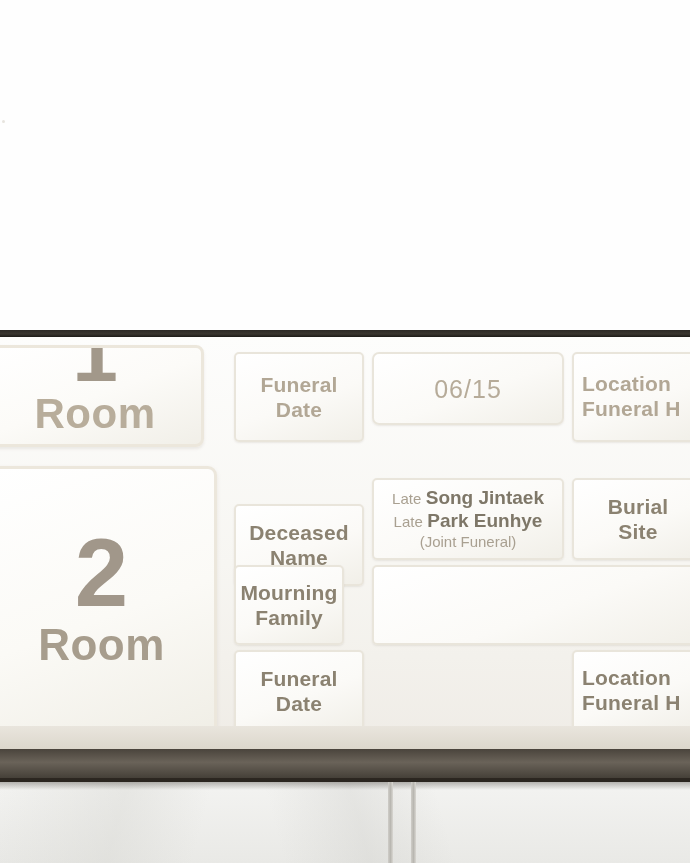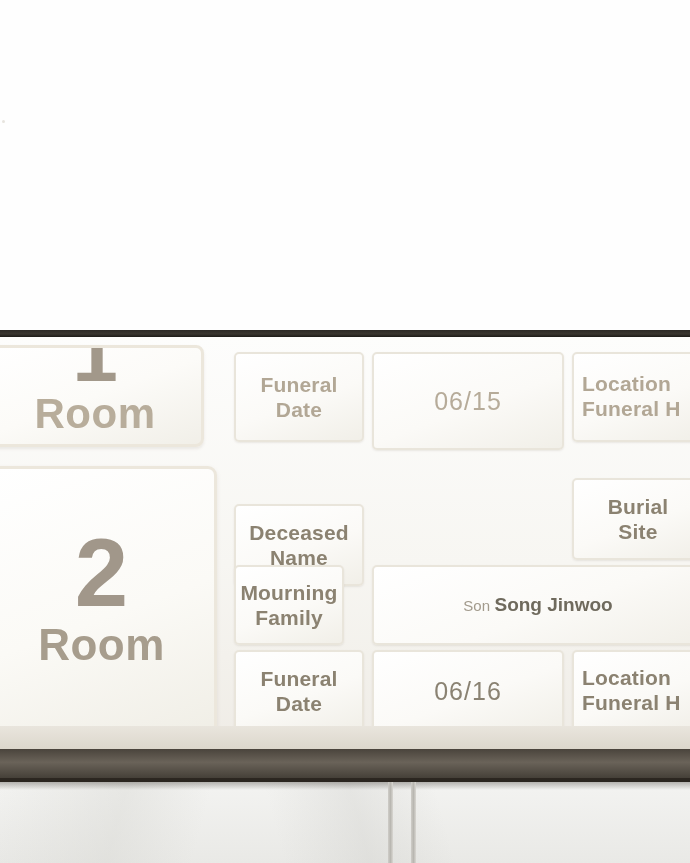--- a/index.html
+++ b/index.html
@@ -249,73 +249,81 @@
     <div class="room1-word">Room</div>
   </div>
 
   <div class="cell label" style="left:234px; top:352px; width:130px; height:90px;">
     <div class="stack">
       <span>Funeral</span>
       <span>Date</span>
     </div>
   </div>
 
-  <div class="cell value" style="left:372px; top:352px; width:192px; height:98px;">06/15</div>
+  <div class="cell value" style="left:372px; top:352px; width:192px; height:73px;border-radius:7px;">06/15</div>
 
   <div class="cell label" style="left:572px; top:352px; width:132px; height:90px; justify-content:flex-start;">
     <div class="loc-stack">
       <span>Location</span>
       <span>Funeral H</span>
     </div>
   </div>
 
   <div class="room2-box">
     <div class="room2-num">2</div>
     <div class="room2-word">Room</div>
   </div>
 
   <div class="cell label strong-label" style="left:234px; top:504px; width:130px; height:82px;">
     <div class="stack">
       <span>Deceased</span>
       <span>Name</span>
     </div>
   </div>
 
+  <div class="cell" style="left:372px; top:478px; width:192px; height:82px;">
+    <div class="stack">
+      <div>
+        <span class="mini">Late</span>
+        <span class="nm">Song Jintaek</span>
+      </div>
+      <div>
+        <span class="mini">Late</span>
+        <span class="nm">Park Eunhye</span>
+      </div>
+      <div class="paren">(Joint Funeral)</div>
+    </div>
+  </div>
 
   <div class="cell label strong-label" style="left:572px; top:478px; width:132px; height:82px;">
     <div class="stack">
       <span>Burial</span>
       <span>Site</span>
     </div>
   </div>
 
   <div class="cell label strong-label" style="left:234px; top:565px; width:110px; height:80px;">
     <div class="stack">
       <span>Mourning</span>
       <span>Family</span>
     </div>
   </div>
 
   <div class="cell" style="left:372px; top:565px; width:332px; height:80px;">
     <div class="stack">
-      <div>
-        <span class="rel">Son</span>
-        <span class="rel-name">Song Jinwoo</span>
-      </div>
     </div>
   </div>
 
   <div class="cell label strong-label" style="left:234px; top:650px; width:130px; height:82px;">
     <div class="stack">
       <span>Funeral</span>
       <span>Date</span>
     </div>
   </div>
 
-  <div class="cell value" style="left:372px; top:650px; width:192px; height:82px; color:#8a8272; font-weight:400;">06/16</div>
 
   <div class="cell label strong-label" style="left:572px; top:650px; width:132px; height:82px; justify-content:flex-start;">
     <div class="loc-stack">
       <span>Location</span>
       <span>Funeral H</span>
     </div>
   </div>
 
   <div class="board-bottom-shade"></div>
 

